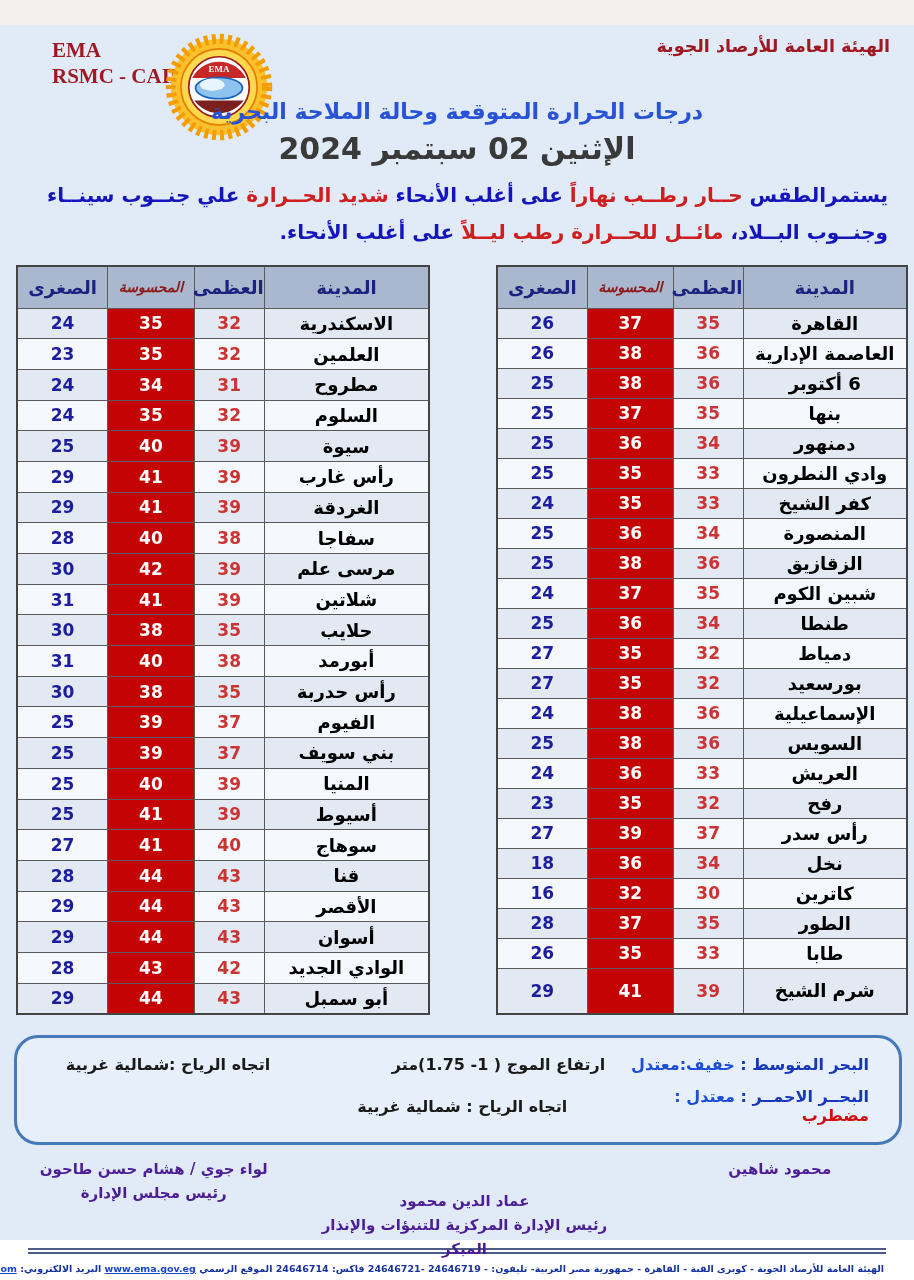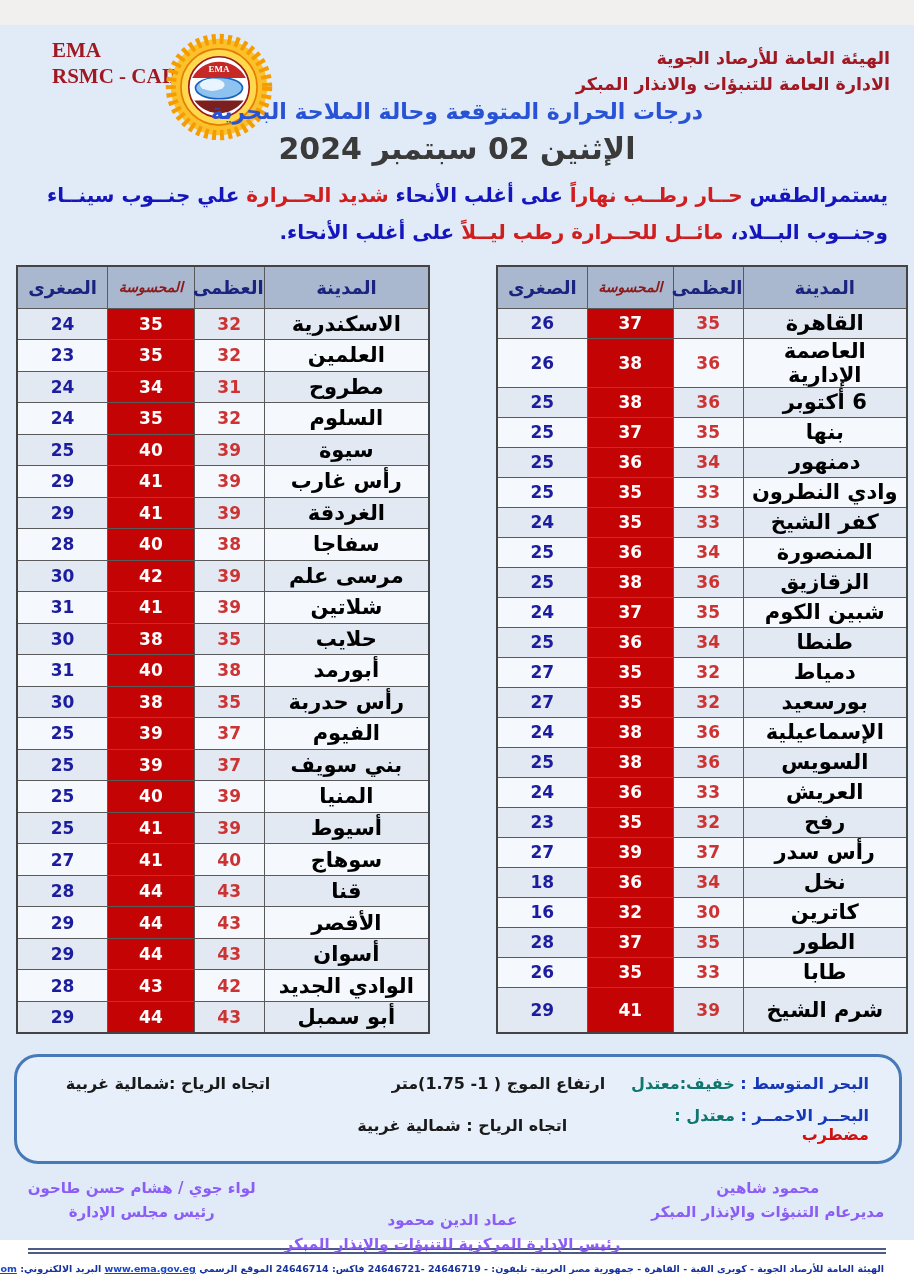--- a/index.html
+++ b/index.html
@@ -5,21 +5,21 @@
   * { margin:0; padding:0; box-sizing:border-box; }
   body { background:#ffffff; font-family:"DejaVu Sans", sans-serif; }
   .page { width:914px; height:1280px; position:relative; background:#ffffff; overflow:hidden; margin:0 auto; }
   .top-strip { height:25px; background:#f2f0ef; }
   .blue-area { background:#e0ebf7; height:1215px; position:relative; }
 
   
   .header-block { position:relative; height:150px; }
   .org-en { position:absolute; left:52px; top:12px; color:#a01822; font-family:"Liberation Serif", serif; font-weight:bold; font-size:21px; line-height:26px; }
   .logo-wrap { position:absolute; left:163px; top:6px; width:112px; height:112px; }
-  .org-ar { position:absolute; right:24px; top:20px; text-align:right; color:#a01822; font-weight:bold; font-size:17.5px; line-height:26px; }
+  .org-ar { position:absolute; right:24px; top:8px; text-align:center; color:#a01822; font-weight:bold; font-size:17.5px; line-height:26px; }
   .doc-title { position:absolute; top:74px; left:0; width:100%; text-align:center; color:#2953d6; font-weight:bold; font-size:22px; }
   .date-line { position:absolute; top:106px; left:0; width:100%; text-align:center; color:#3a3a3a; font-weight:bold; font-size:30px; }
 
   
   .intro { direction:rtl; text-align:right; margin:2px 26px 0 26px; font-weight:bold; font-size:20px; line-height:37px; }
   .c-blue { color:#1515bd; }
   .c-red  { color:#d01e1e; }
 
   
   .tables-wrap { direction:rtl; display:flex; justify-content:space-between; margin:14px 6px 0 16px; }
@@ -28,43 +28,43 @@
   #table-left  { width:414px; }
   th, td { border:1px solid #5a5a5a; text-align:center; font-weight:bold; }
   table { border:2px solid #444; }
   thead tr { height:42px; background:#a9b7cf; }
   th { color:#1a237e; font-size:18px; }
   th.feels-h { color:#8b1a1a; font-size:14px;font-style:italic; }
   tbody tr { height:30px; }
   #table-right tbody tr:last-child { height:46px; }
   tbody tr:nth-child(odd)  { background:#e2e9f3; }
   tbody tr:nth-child(even) { background:#f5f8fc; }
-  td.city  { color:#000; font-size:21px;margin-top:12px; }
+  td.city  { color:#000; font-size:18px;margin-top:12px; }
   td.max   { color:#cc3333; font-size:17px; }
   td.feels { background:#c40404; color:#ffffff; font-size:17px; }
   td.min   { color:#1c1c9e; font-size:17px; }
   col.c-city  { width:40%; }
   col.c-max   { width:17%; }
   col.c-feels { width:21%; }
   col.c-min   { width:22%; }
 
   
   .marine-box { margin:20px 12px 0 14px; height:110px; border:3px solid #4679b8; border-radius:24px; background:#e7f0fa;
                 display:flex; flex-direction:column; justify-content:space-around; padding:10px 8px; direction:rtl; }
   .marine-row { display:flex; align-items:center; font-weight:bold; font-size:16px; color:#1a1a1a; }
   .marine-row .sea  { width:33%; text-align:right; padding-right:22px; }
   .marine-row .wave { width:34%; text-align:right; }
   .marine-row .wind { width:33%; text-align:center; }
   .sea-name  { color:#1537b8;margin-top:9px; }
-  .sea-state { color:#0f766e; }
+  .sea-state { color:#1d4ed8; }
   .sea-state-red { color:#d01111; }
 
   
   .signatures { direction:rtl; display:flex; margin-top:12px; }
-  .sig { text-align:center; font-weight:bold; color:#8b5cf6; font-size:15px; line-height:24px; }
+  .sig { text-align:center; font-weight:bold; color:#4c1d95; font-size:15px; line-height:24px;padding-left:24px; }
   .sig.s1 { width:32%; } .sig.s2 { width:37%;margin-top:32px; } .sig.s3 { width:31%; }
 
   
   .divider { margin:8px 28px 0 28px; height:6px; border-top:2px solid #4c5c87; border-bottom:2px solid #4c5c87; }
   .mini-footer { direction:rtl; text-align:right; padding:9px 30px 0 6px; font-size:9.5px; font-weight:bold; color:#16329c; white-space:nowrap; overflow:hidden; }
   .mini-footer a { color:#1846c8; text-decoration:underline; }
 </style>
 </head>
 <body>
 
@@ -87,21 +87,20 @@
           <path d="M 26 42 A 27 27 0 0 1 74 42 L 26 42 Z" fill="#c62828"></path>
           <text x="50" y="37" text-anchor="middle" font-size="8" fill="#ffffff" font-weight="bold" font-family="Liberation Serif, serif">EMA</text>
           <path d="M 28 62 A 27 27 0 0 0 72 62 L 28 62 Z" fill="#7b1f1f"></path>
           <ellipse cx="50" cy="51" rx="21" ry="9.5" fill="#8fc3ef" stroke="#1565c0" stroke-width="1.5"></ellipse>
           <ellipse cx="44" cy="48" rx="11" ry="5.5" fill="#e8f4ff"></ellipse>
         </svg>
       </div>
 
       <div class="org-ar">
         <div>الهيئة العامة للأرصاد الجوية</div>
-        <div>الادارة العامة للتنبؤات والانذار المبكر</div>
       </div>
 
       <div class="doc-title">درجات الحرارة المتوقعة وحالة الملاحة البحرية</div>
       <div class="date-line">الإثنين 02 سبتمبر 2024</div>
     </div>
 
     <p class="intro">
       <span class="c-blue">يستمرالطقس </span><span class="c-red">حــار رطــب نهاراً </span><span class="c-blue">على أغلب الأنحاء </span><span class="c-red">شديد الحــرارة </span><span class="c-blue">علي جنــوب سينــاء</span><br>
       <span class="c-blue">وجنــوب البــلاد، </span><span class="c-red">مائــل للحــرارة رطب ليــلاً </span><span class="c-blue">على أغلب الأنحاء.</span>
     </p>
@@ -436,21 +435,20 @@
         <div class="sea">
           <span class="sea-name">البحــر الاحمــر : </span><span class="sea-state">معتدل : </span><span class="sea-state-red">مضطرب</span>
         </div>
         <div class="wind">اتجاه الرياح : شمالية غربية</div>
       </div>
     </div>
 
     <div class="signatures">
       <div class="sig s1">
         <div>محمود شاهين</div>
-        <div>مديرعام التنبؤات والإنذار المبكر</div>
       </div>
       <div class="sig s2">
         <div>عماد الدين محمود</div>
         <div>رئيس الإدارة المركزية للتنبؤات والإنذار المبكر</div>
       </div>
       <div class="sig s3">
         <div>لواء جوي / هشام حسن طاحون</div>
         <div>رئيس مجلس الإدارة</div>
       </div>
     </div>

